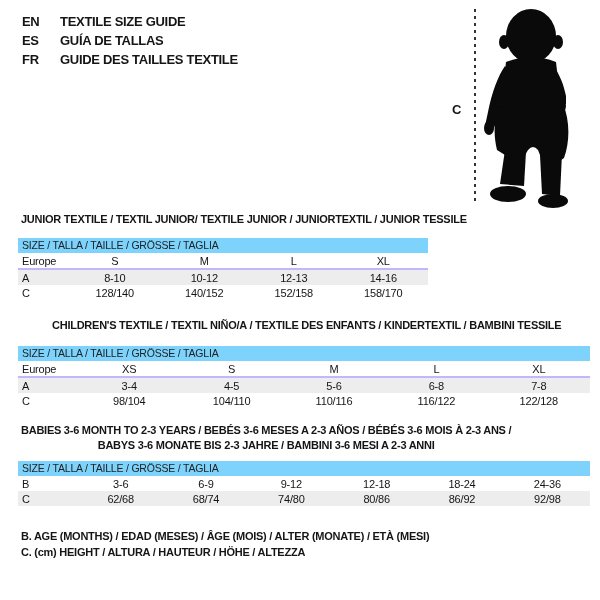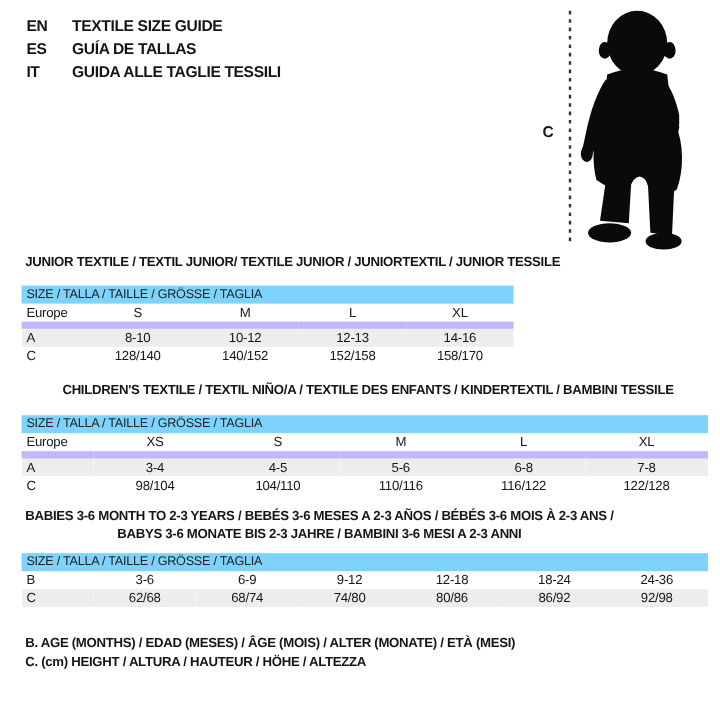--- a/index.html
+++ b/index.html
@@ -24,21 +24,21 @@
   
   .tbl-title{font-weight:700;font-size:11px;letter-spacing:-0.25px;
     line-height:14.5px;white-space:nowrap;}
   .tblock{left:18px;}
   .size-bar{height:15px;background:#7dd3fc;color:#222;
     font-size:10.5px;line-height:15px;padding-left:4px;
     letter-spacing:-0.2px;white-space:nowrap;box-sizing:border-box;}
   table{border-collapse:collapse;table-layout:fixed;width:100%;
     font-size:11px;letter-spacing:-0.2px;}
   td{padding:0;height:15px;font-weight:400;overflow:hidden;white-space:nowrap;}
-  tr.hdr td{border-bottom:6px solid #c4b5fd;}
+  tr.hdr td{border-bottom:2px solid #c4b5fd;}
   td.lbl{text-align:left;padding-left:4px;}
   td.val{text-align:center;}
   tr.alt{background:#ededed;}
 
   .t1{top:238px;width:410px;}
   .t2{top:346px;width:572px;}
   .t3{top:461px;width:572px;}
   .t1-title{left:21px;top:212px;}
   .t2-title{left:21px;top:318px;margin-left:31px;}
   .t3-title{left:21px;top:423px;text-align:center;}
@@ -53,22 +53,22 @@
 <section class="abs lang">
   <div class="lang-row">
     <span class="lang-code">EN</span>
     <span>TEXTILE SIZE GUIDE</span>
   </div>
   <div class="lang-row">
     <span class="lang-code">ES</span>
     <span>GUÍA DE TALLAS</span>
   </div>
   <div class="lang-row">
-    <span class="lang-code">IT</span>
-    <span>GUIDA ALLE TAGLIE TESSILI</span>
+    <span class="lang-code">FR</span>
+    <span>GUIDE DES TAILLES TEXTILE</span>
   </div>
 </section>
 
 <svg class="abs figure-svg" viewBox="440 0 160 215">
   <g>
     <line x1="475" y1="9" x2="475" y2="203" stroke="#333" stroke-width="2" stroke-dasharray="3 4"></line>
   </g>
   <g fill="#0a0a0a">
     <ellipse cx="531" cy="36" rx="25" ry="27"></ellipse>
     <ellipse cx="504" cy="42" rx="5" ry="7"></ellipse>

